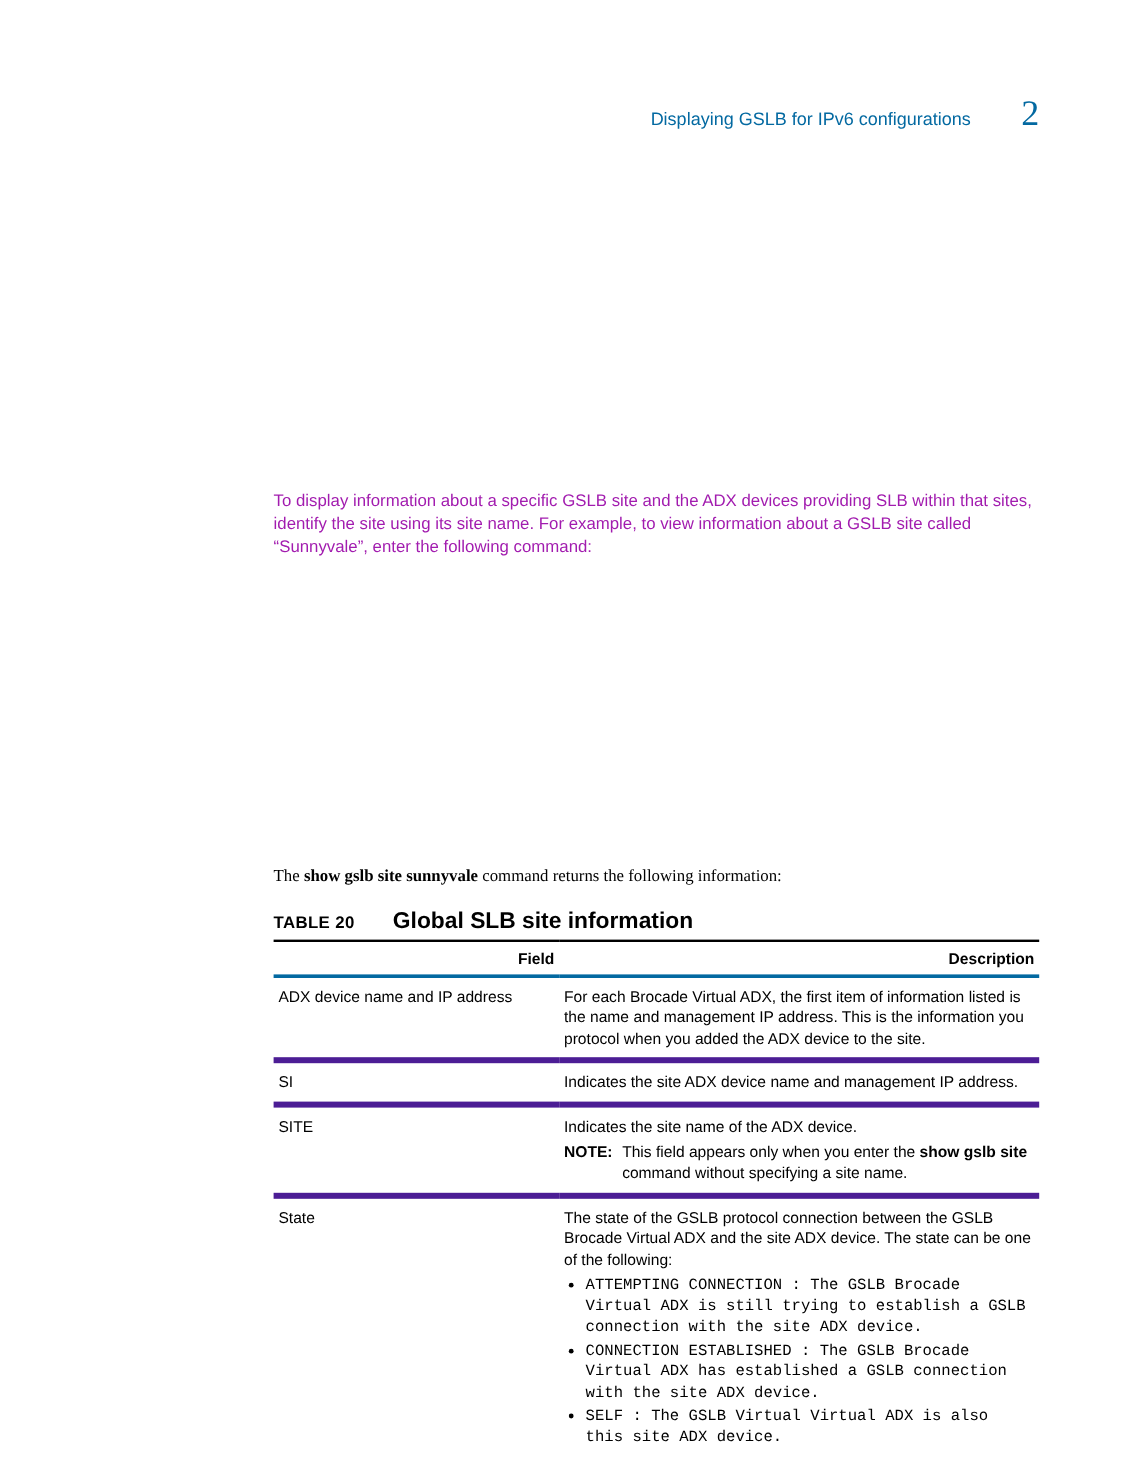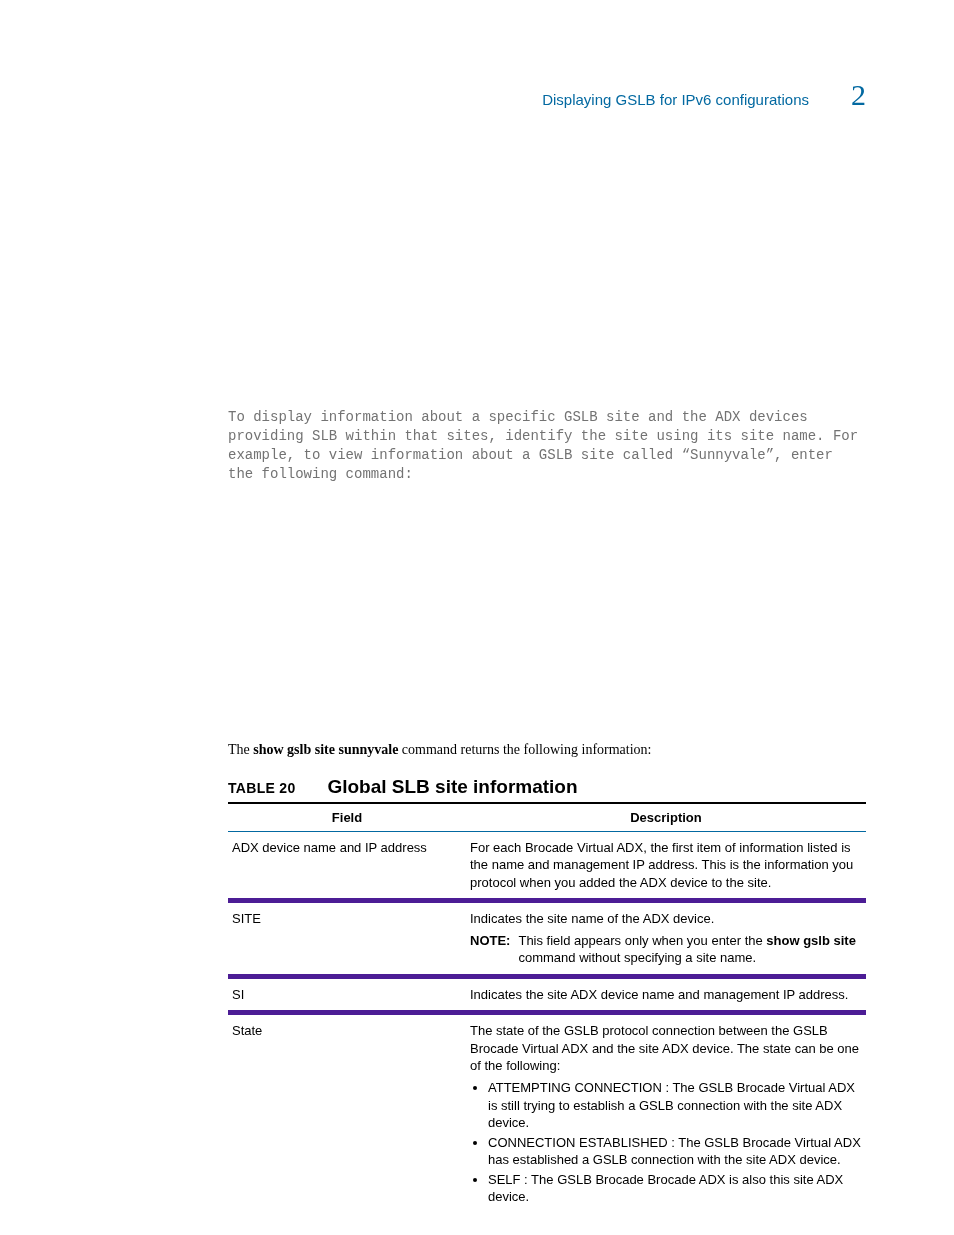--- a/index.html
+++ b/index.html
@@ -26,22 +26,21 @@
   }
   .chapter-num {
     font-family: "Times New Roman", Times, serif;
     font-size: 30px;
     font-weight: 400;
   }
   .intro-para {
     margin-top: 296px;
     font-size: 14px;
     line-height: 1.35;
-    color: #737373;
-    font-family: Liberation Mono, monospace;
+    color: #a21caf;
   }
   .returns-line {
     margin-top: 258px;
     font-size: 14px;
     font-family: Liberation Serif, serif;
   }
   .table-caption {
     margin-top: 18px;
     font-size: 14px;
   }
@@ -54,41 +53,42 @@
     margin-left: 28px;
     font-size: 19px;
   }
   table.info {
     width: 100%;
     border-collapse: collapse;
     margin-top: 4px;
     font-size: 13px;
   }
   table.info th {
-    text-align: center;
+    text-align: right;
     font-weight: 700;
     border-top: 2px solid #000;
-    border-bottom: 1px solid #0369a1;
+    border-bottom: 3px solid #0369a1;
     padding: 6px 4px 6px 4px;
     font-size: 13px;
   }
   table.info td {
     vertical-align: top;
     border-bottom: 5px solid #4c1d95;
     padding: 7px 4px 7px 4px;
     line-height: 1.35;
   }
   table.info td.last, table.info tr.last td {
     border-bottom: none;
   }
   .col-field { width: 230px; }
   .note-label { font-weight: 700; }
   ul.state-list {
     margin: 4px 0 0 0;
     padding-left: 18px;
+    font-family: Liberation Mono, monospace;
   }
   ul.state-list li {
     margin-bottom: 2px;
   }
   .bold { font-weight: 700; }
   .note-block {
     display: flex;
     gap: 8px;
     margin-top: 4px;
   }
@@ -121,42 +121,42 @@
         <th class="col-field">Field</th>
         <th>Description</th>
       </tr>
     </thead>
     <tbody>
       <tr>
         <td>ADX device name and IP address</td>
         <td>For each Brocade Virtual ADX, the first item of information listed is the name and management IP address. This is the information you protocol when you added the ADX device to the site.</td>
       </tr>
       <tr>
+        <td>SI</td>
+        <td>Indicates the site ADX device name and management IP address.</td>
+      </tr>
+      <tr>
         <td>SITE</td>
         <td>
           <div>Indicates the site name of the ADX device.</div>
           <div class="note-block">
             <span class="note-label">NOTE:</span>
             <span class="note-text">
               <span>This field appears only when you enter the </span><span class="bold">show gslb site</span><span> command without specifying a site name.</span>
             </span>
           </div>
         </td>
       </tr>
-      <tr>
-        <td>SI</td>
-        <td>Indicates the site ADX device name and management IP address.</td>
-      </tr>
       <tr class="last">
         <td>State</td>
         <td>
           <div>The state of the GSLB protocol connection between the GSLB Brocade Virtual ADX and the site ADX device. The state can be one of the following:</div>
           <ul class="state-list">
             <li>ATTEMPTING CONNECTION : The GSLB Brocade Virtual ADX is still trying to establish a GSLB connection with the site ADX device.</li>
             <li>CONNECTION ESTABLISHED : The GSLB Brocade Virtual ADX has established a GSLB connection with the site ADX device.</li>
-            <li>SELF : The GSLB Brocade Brocade ADX is also this site ADX device.</li>
+            <li>SELF : The GSLB Virtual Virtual ADX is also this site ADX device.</li>
           </ul>
         </td>
       </tr>
     </tbody>
   </table>
 
 </div>
 
 </body></html>

